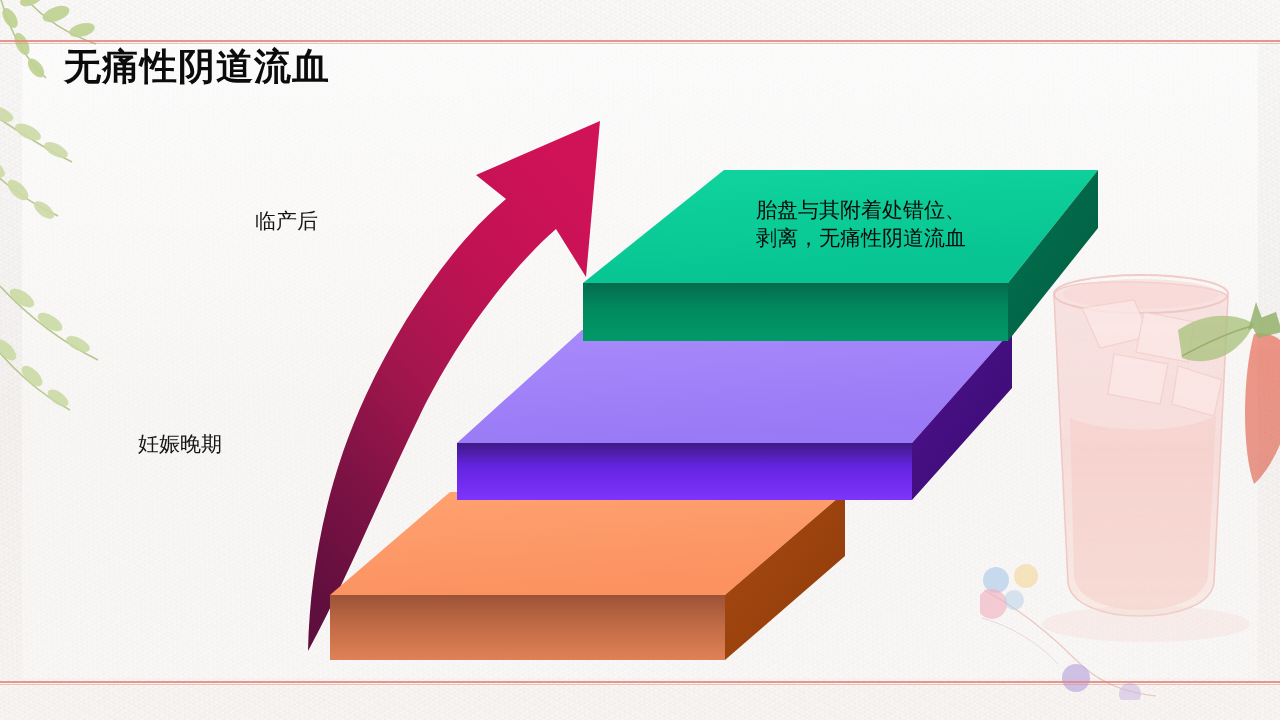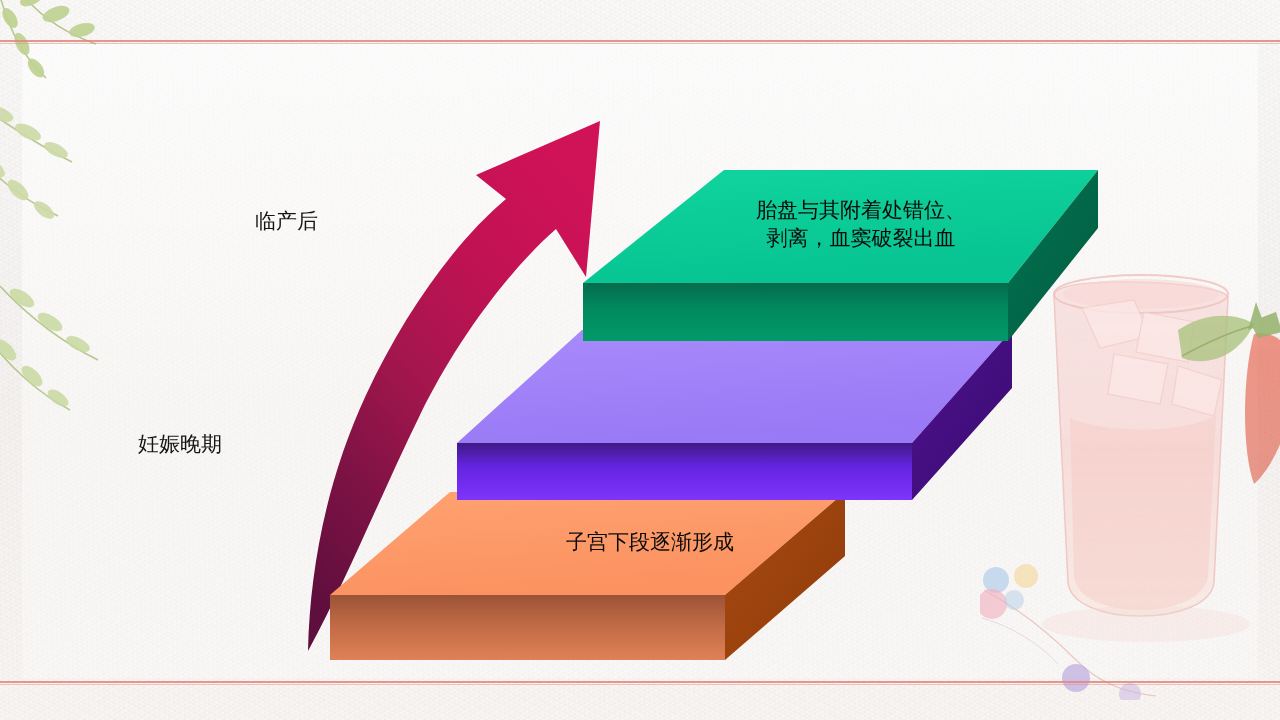--- a/index.html
+++ b/index.html
@@ -167,20 +167,21 @@
     <circle cx="34" cy="40" r="10" fill="#b6cfe8" opacity="0.52"></circle>
     <circle cx="96" cy="118" r="14" fill="#b9a4dd" opacity="0.65"></circle>
     <circle cx="150" cy="134" r="11" fill="#c7b2e2" opacity="0.5"></circle>
   </svg>
 
   <div class="rule top"></div>
   <div class="rule-hairline t"></div>
   <div class="rule bottom"></div>
   <div class="rule-hairline b"></div>
 
+  <div class="title">无痛性阴道流血</div>
 
   <div class="stage-label after-labor">临产后</div>
   <div class="stage-label late-preg">妊娠晚期</div>
 
   <svg class="arrow" viewBox="0 0 360 560">
     <defs>
       <linearGradient id="arrowGrad" x1="0.18" y1="1" x2="0.78" y2="0.02">
         <stop offset="0%" stop-color="#5f0f3d"></stop>
         <stop offset="22%" stop-color="#7c1244"></stop>
         <stop offset="48%" stop-color="#a5164d"></stop>
@@ -219,21 +220,20 @@
           <stop offset="100%" stop-color="#8e3c0c"></stop>
         </linearGradient>
       </defs>
 
       <polygon points="125,0 520,0 400,103 5,103" fill="url(#oTop)"></polygon>
 
       <polygon points="5,103 400,103 400,168 5,168" fill="url(#oFront)"></polygon>
 
       <polygon points="400,103 520,0 520,64 400,168" fill="url(#oSide)"></polygon>
     </svg>
-    <div class="cap">子宫下段逐渐形成</div>
   </div>
 
   <div class="slab" id="slab-purple">
     <svg viewBox="0 0 560 175" width="560" height="175">
       <defs>
         <linearGradient id="pTop" x1="0" y1="0" x2="0.3" y2="1">
           <stop offset="0%" stop-color="#a98bfb"></stop>
           <stop offset="100%" stop-color="#9a79f6"></stop>
         </linearGradient>
         <linearGradient id="pFront" x1="0" y1="0" x2="0" y2="1">
@@ -267,16 +267,16 @@
         <linearGradient id="gSide" x1="0" y1="0" x2="1" y2="1">
           <stop offset="0%" stop-color="#027350"></stop>
           <stop offset="100%" stop-color="#015c40"></stop>
         </linearGradient>
       </defs>
       <polygon points="146,7 520,7 430,120 5,120" fill="url(#gTop)"></polygon>
       <polygon points="5,120 430,120 430,178 5,178" fill="url(#gFront)"></polygon>
       <polygon points="430,120 520,7 520,65 430,178" fill="url(#gSide)"></polygon>
     </svg>
     <div class="cap">胎盘与其附着处错位、
-剥离，血窦破裂出血</div>
+剥离，无痛性阴道流血</div>
   </div>
 
 </div>
 
 </body></html>

